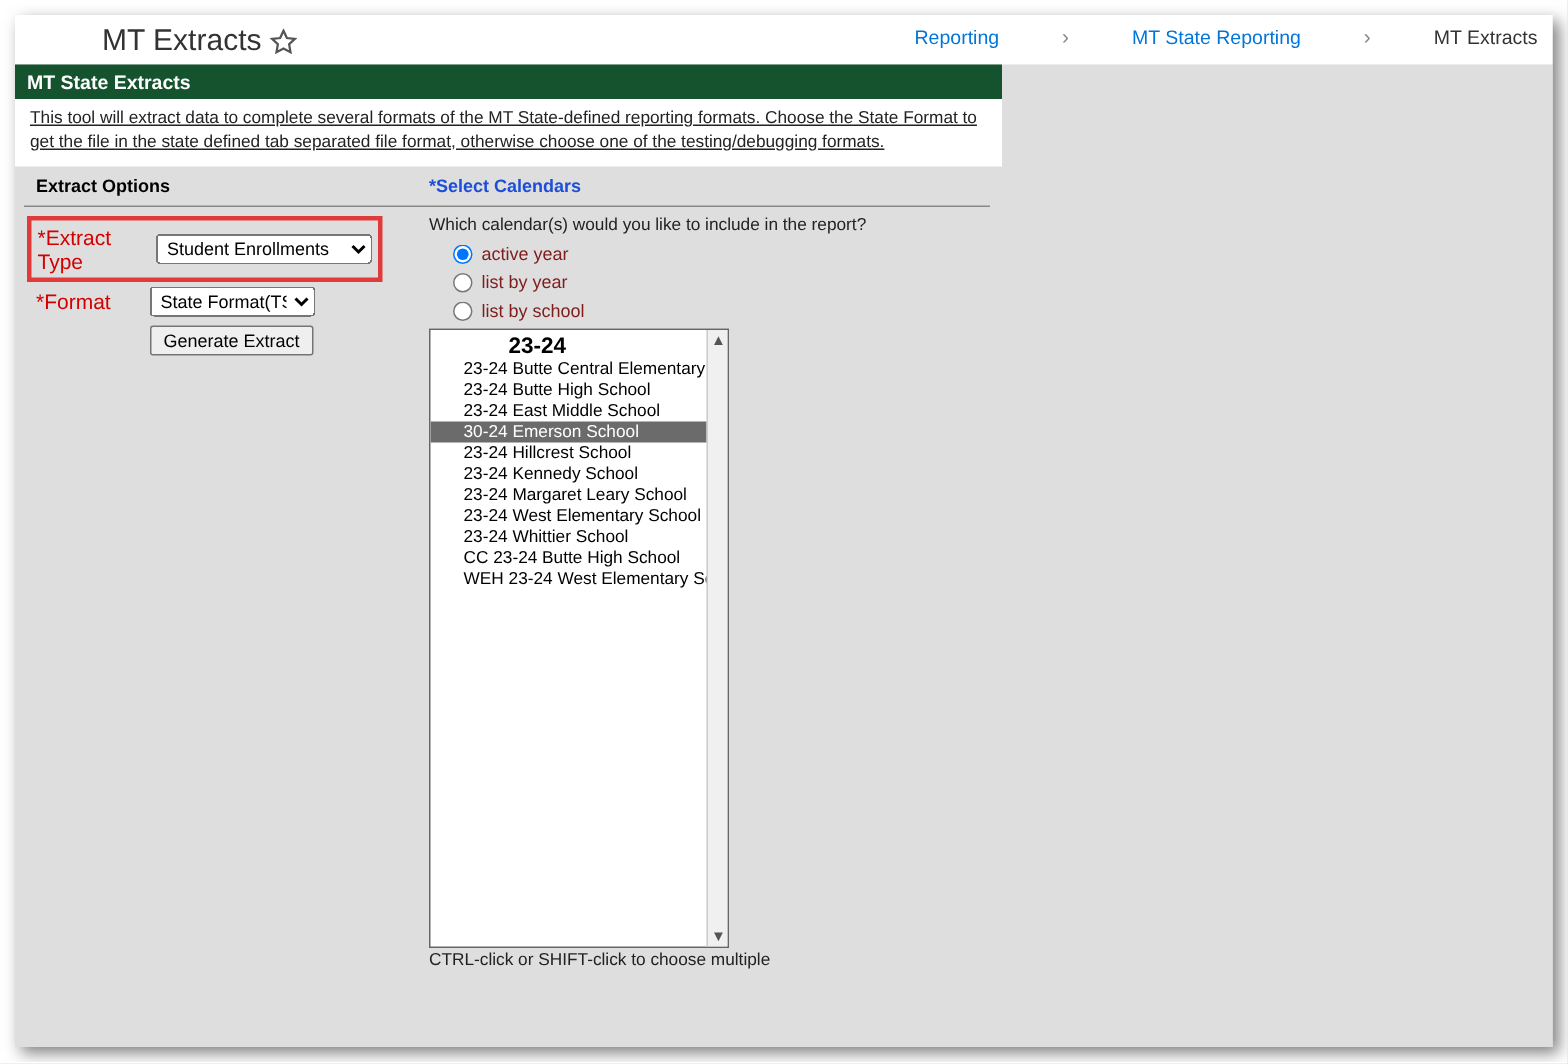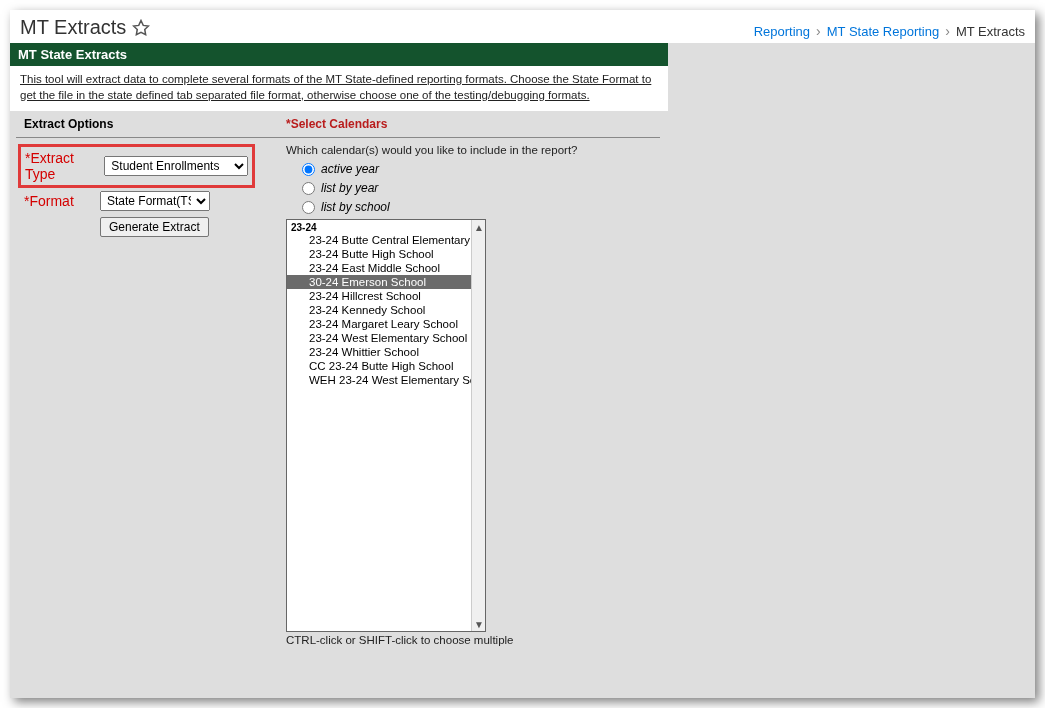--- a/index.html
+++ b/index.html
@@ -15,23 +15,24 @@
     }
     .outer-wrap {
       width: 1025px;
       background: #fff;
       box-shadow: 4px 4px 10px rgba(0,0,0,0.5);
       position: relative;
     }
     .header-bar {
       display: flex;
       justify-content: space-between;
-      align-items: flex-end;
+      align-items: flex-start;
       padding: 6px 10px 4px 10px;
       background: #fff;
+      margin-left: 48px;
     }
     .page-title-wrap {
       display: flex;
       align-items: center;
       gap: 6px;
     }
     .page-title {
       font-size: 20px;
       font-weight: normal;
       color: #333;
@@ -39,20 +40,21 @@
     .star-icon {
       width: 18px;
       height: 18px;
       color: #555;
     }
     .breadcrumb {
       font-size: 13px;
       color: #333;
       display: flex;
       align-items: center;
+      gap: 36px;
     }
     .breadcrumb a {
       color: #0075db;
       text-decoration: none;
       cursor: pointer;
     }
     .breadcrumb .sep {
       color: #888;
       margin: 0 6px;
       font-size: 14px;
@@ -98,21 +100,21 @@
       flex: 1;
       padding-right: 8px;
     }
     .section-heading {
       font-weight: bold;
       font-size: 12px;
       margin-bottom: 6px;
       padding-left: 0;
     }
     .section-heading.red {
-      color: #b91c1c;
+      color: #1d4ed8;
     }
     .hr-line {
       border: none;
       border-top: 1px solid #888;
       margin: 2px 0 6px 0;
     }
     .form-row {
       display: flex;
       align-items: center;
       margin-bottom: 3px;
@@ -163,42 +165,42 @@
       display: flex;
       align-items: center;
       margin-bottom: 5px;
       padding-left: 16px;
     }
     .radio-row input[type=radio] {
       margin-right: 6px;
     }
     .radio-row label {
       font-size: 12px;
-      color: #000000;
-      font-style: italic;
+      color: #7f1d1d;
     }
     .listbox-wrap {
       position: relative;
       border: 1px solid #666;
       background: #fff;
       width: 200px;
       height: 413px;
       overflow: hidden;
       margin-top: 4px;
     }
     .listbox-inner {
       width: 186px;
       height: 100%;
       overflow: hidden;
     }
     .list-header {
       font-weight: bold;
-      font-size: 10px;
+      font-size: 15px;
       padding: 2px 4px 0 4px;
       color: #000;
+      margin-left: 48px;
     }
     .list-item {
       font-size: 11.5px;
       padding: 1px 0 1px 22px;
       color: #000;
       white-space: nowrap;
       overflow: hidden;
       cursor: pointer;
     }
     .list-item.selected {

